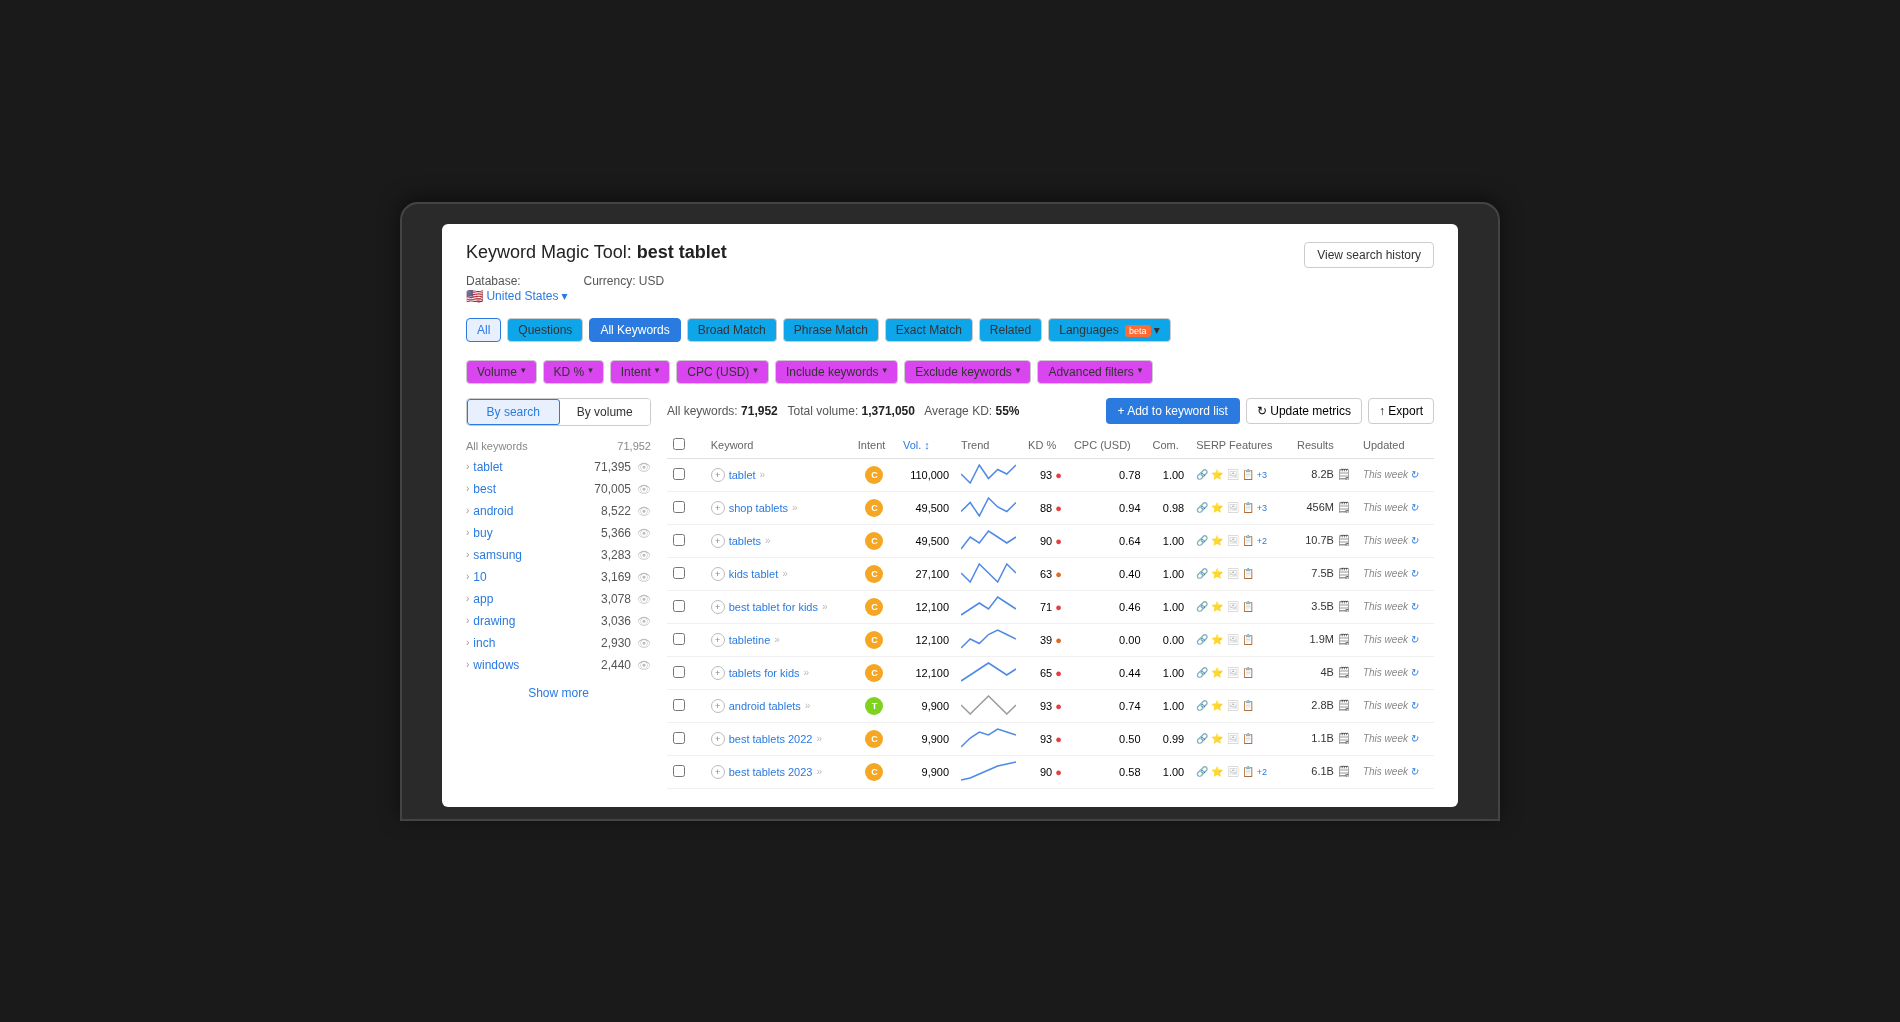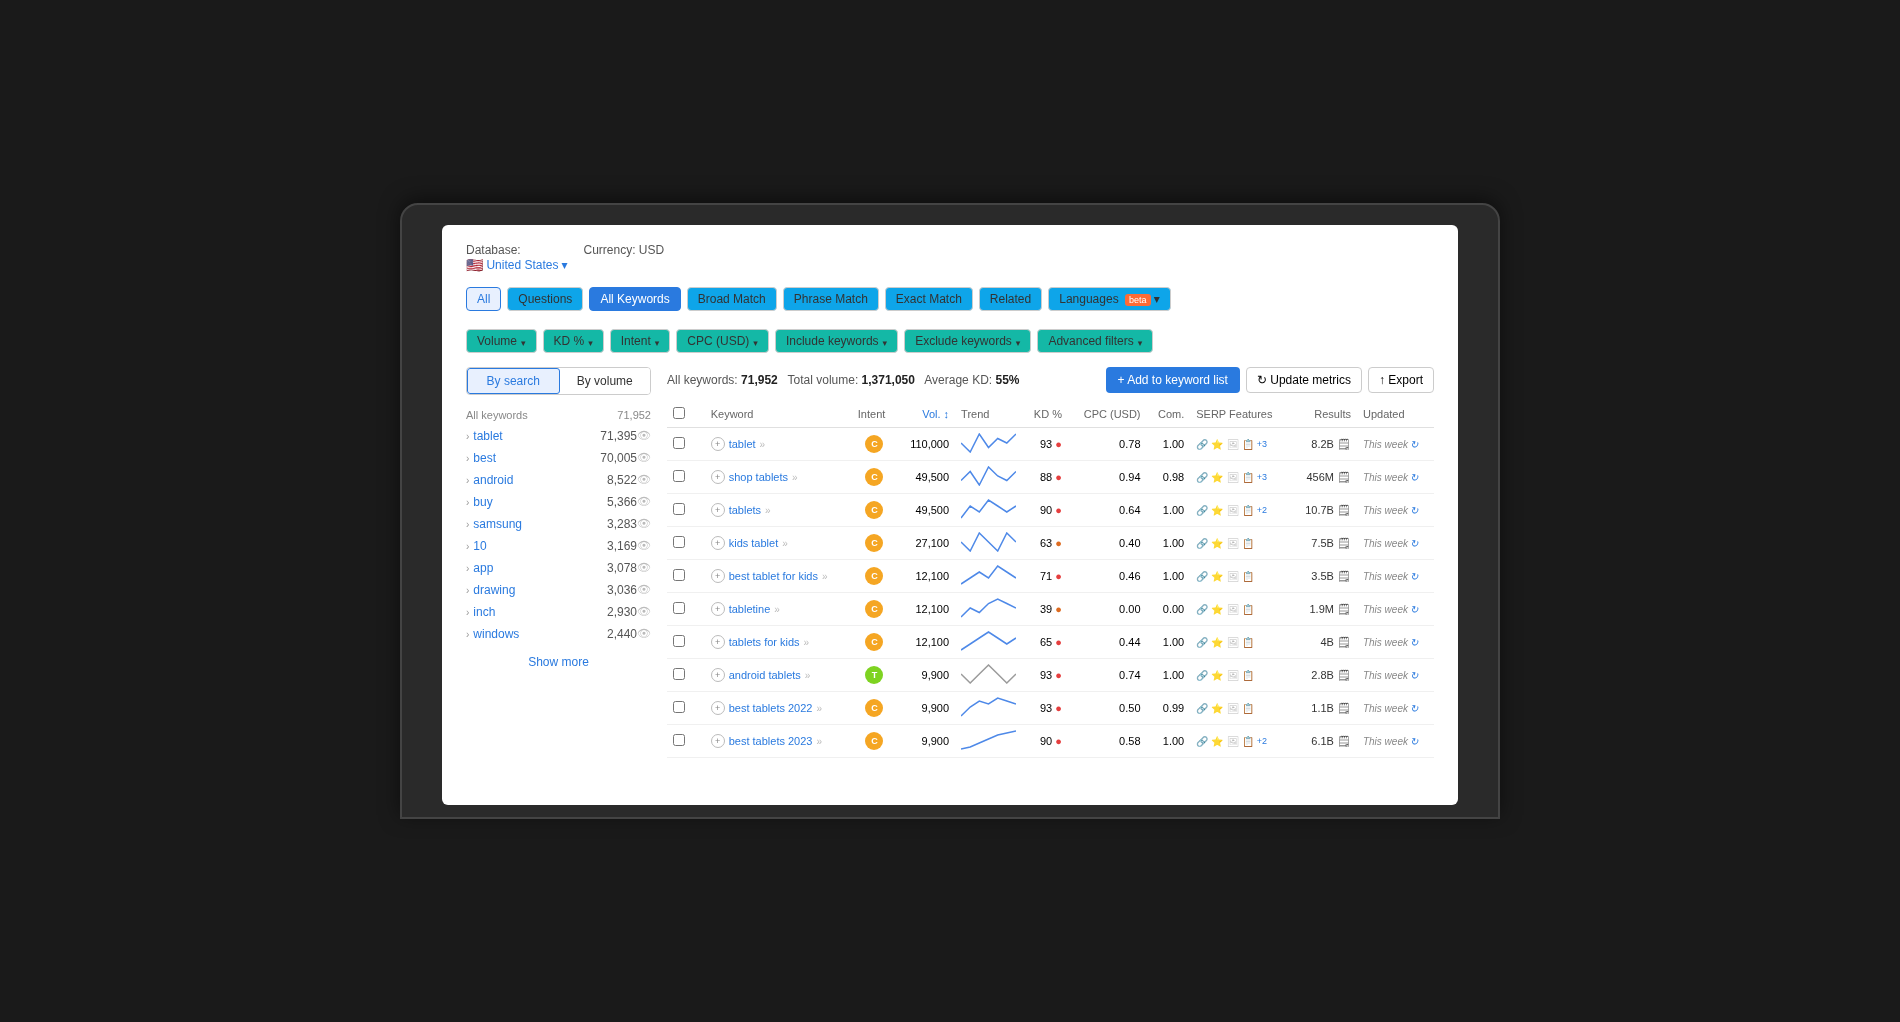--- a/index.html
+++ b/index.html
@@ -118,28 +118,28 @@
     }
     .filters-row {
       display: flex;
       gap: 6px;
       align-items: center;
       margin-bottom: 14px;
       flex-wrap: wrap;
     }
     .filter-btn {
       border: 1px solid #ccc;
-      background: #14b8a6;
+      background: #d946ef;
       border-radius: 4px;
       padding: 4px 10px;
       font-size: 12px;
       color: #333;
       cursor: pointer;
       display: flex;
-      align-items: flex-end;
+      align-items: flex-start;
       gap: 4px;
     }
     .filter-btn .arrow { font-size: 9px; }
     .content-area {
       display: flex;
       gap: 16px;
     }
     .sidebar {
       width: 185px;
       flex-shrink: 0;
@@ -184,21 +184,22 @@
     }
     .sidebar-item-left {
       display: flex;
       align-items: center;
       gap: 4px;
     }
     .sidebar-item-chevron { color: #999; font-size: 10px; }
     .sidebar-item-keyword { color: #2a7adf; }
     .sidebar-item-right {
       display: flex;
-      align-items: flex-start;
+      align-items: flex-end;
+      gap: 6px;
       color: #555;
     }
     .eye-icon { color: #bbb; font-size: 11px; }
     .show-more {
       text-align: center;
       color: #2a7adf;
       font-size: 12px;
       padding: 10px 0;
       cursor: pointer;
     }
@@ -243,21 +244,21 @@
     thead tr {
       border-bottom: 1px solid #e0e0e0;
     }
     th {
       padding: 6px 6px;
       text-align: left;
       color: #666;
       font-weight: 500;
       white-space: nowrap;
     }
-    th.right { text-align: right; }
+    th.right { }
     td {
       padding: 5px 6px;
       border-bottom: 1px solid #f0f0f0;
       white-space: nowrap;
       vertical-align: middle;
     }
     td.right { text-align: right; }
     .kw-cell {
       display: flex;
       align-items: center;
@@ -302,20 +303,26 @@
     .flag { font-size: 14px; }
   </style>
 </head>
 <body>
 
 <div class="laptop-outer">
   <div class="laptop-screen-bezel">
     <div class="laptop-screen">
       <div class="app-container">
 
+        <div class="header-row">
+          <h1 class="page-title">
+            <span>Keyword Magic Tool:</span> <strong>best tablet</strong>
+          </h1>
+          <button class="view-history-btn">View search history</button>
+        </div>
 
         <div class="database-row">
           <span>
             <span>Database:</span>
             <a href="#">
               <span class="flag">🇺🇸</span>
               <span>United States</span> ▾
             </a>
           </span>
           <span>Currency: USD</span>

